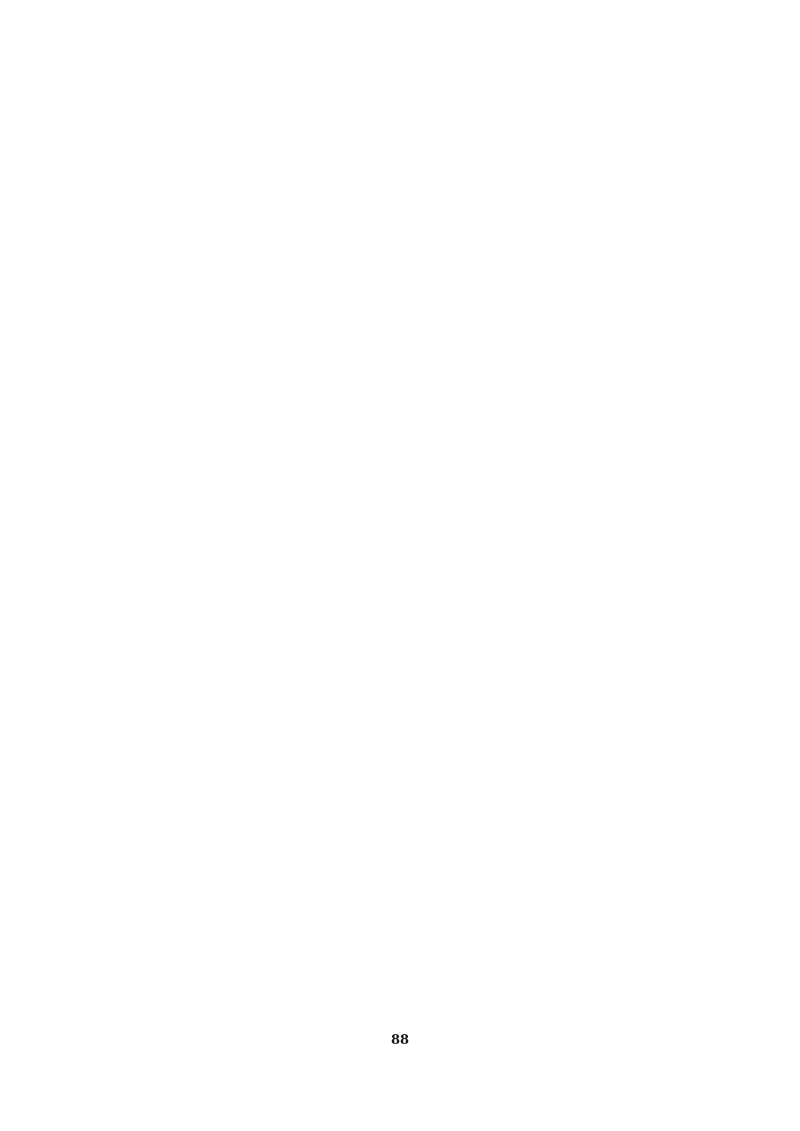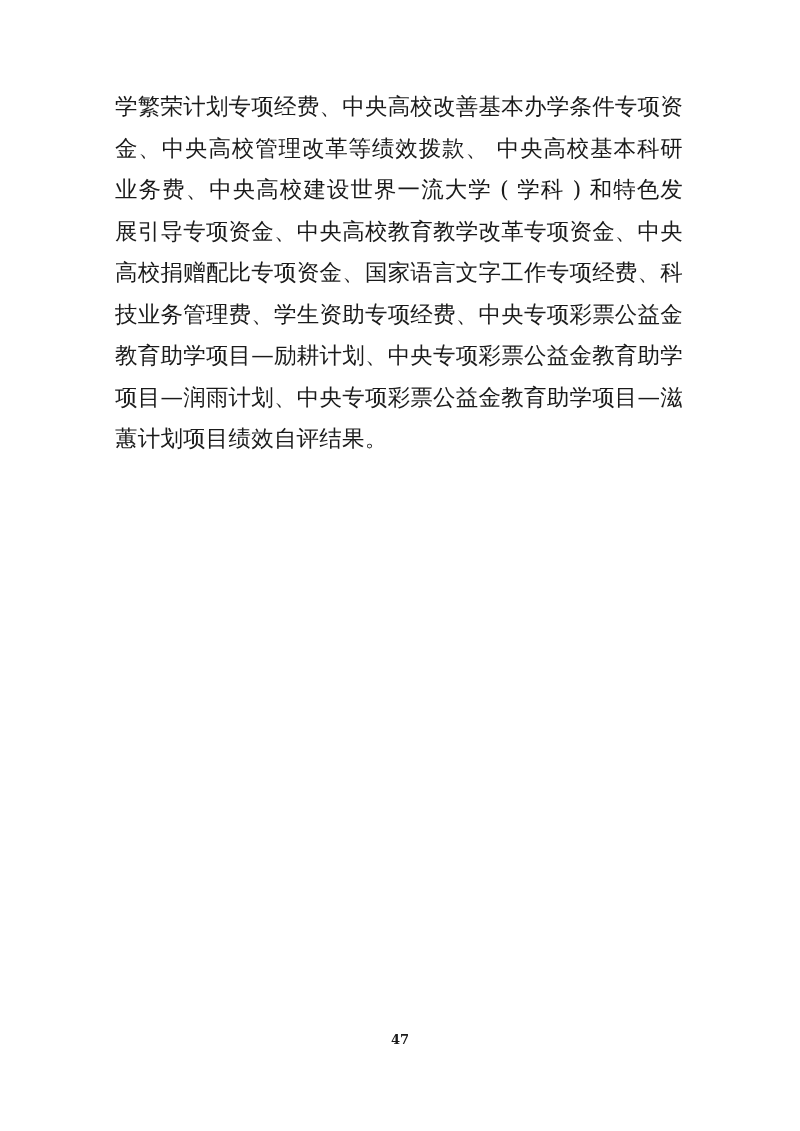--- a/index.html
+++ b/index.html
@@ -45,19 +45,16 @@
     font-size: 13px;
     font-weight: bold;
     color: #1a1a1a;
   }
 </style>
 </head>
 <body>
 
 <div class="page">
 
-  <div class="content-area">
-    <p class="body-paragraph">学繁荣计划专项经费、中央高校改善基本办学条件专项资金、中央高校管理改革等绩效拨款、 中央高校基本科研业务费、中央高校建设世界一流大学 ( 学科 ) 和特色发展引导专项资金、中央高校教育教学改革专项资金、中央高校捐赠配比专项资金、国家语言文字工作专项经费、科技业务管理费、学生资助专项经费、中央专项彩票公益金教育助学项目—励耕计划、中央专项彩票公益金教育助学项目—润雨计划、中央专项彩票公益金教育助学项目—滋蕙计划项目绩效自评结果。</p>
-  </div>
 
-  <div class="page-number">47</div>
+  <div class="page-number">88</div>
 
 </div>
 
 </body></html>

